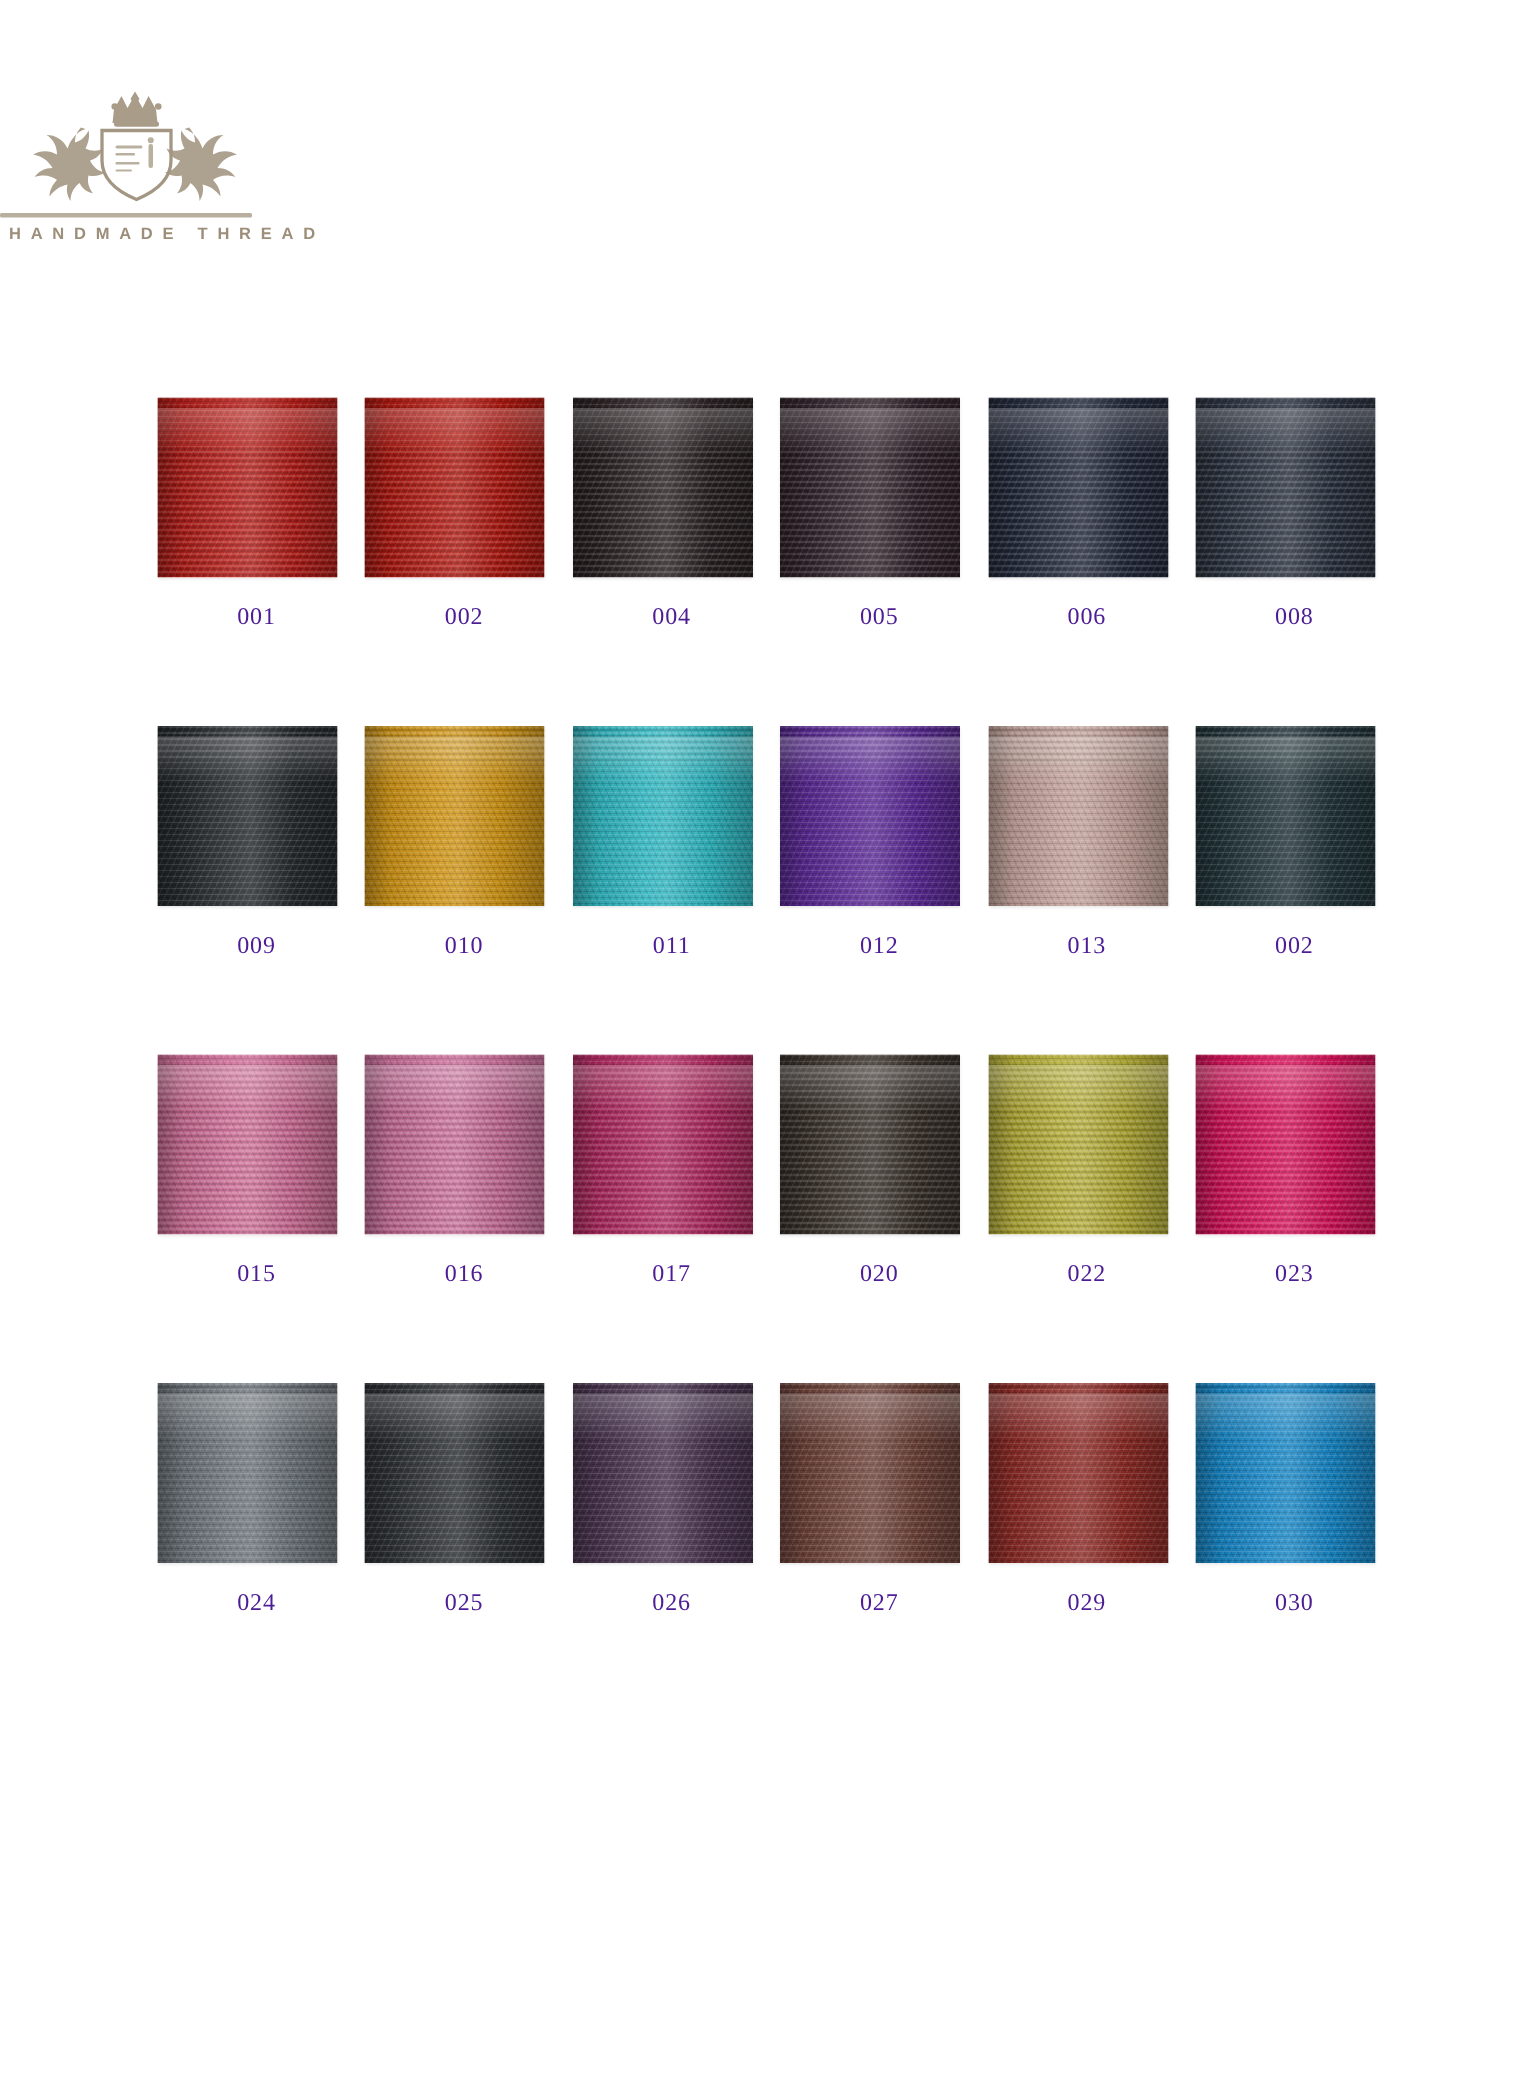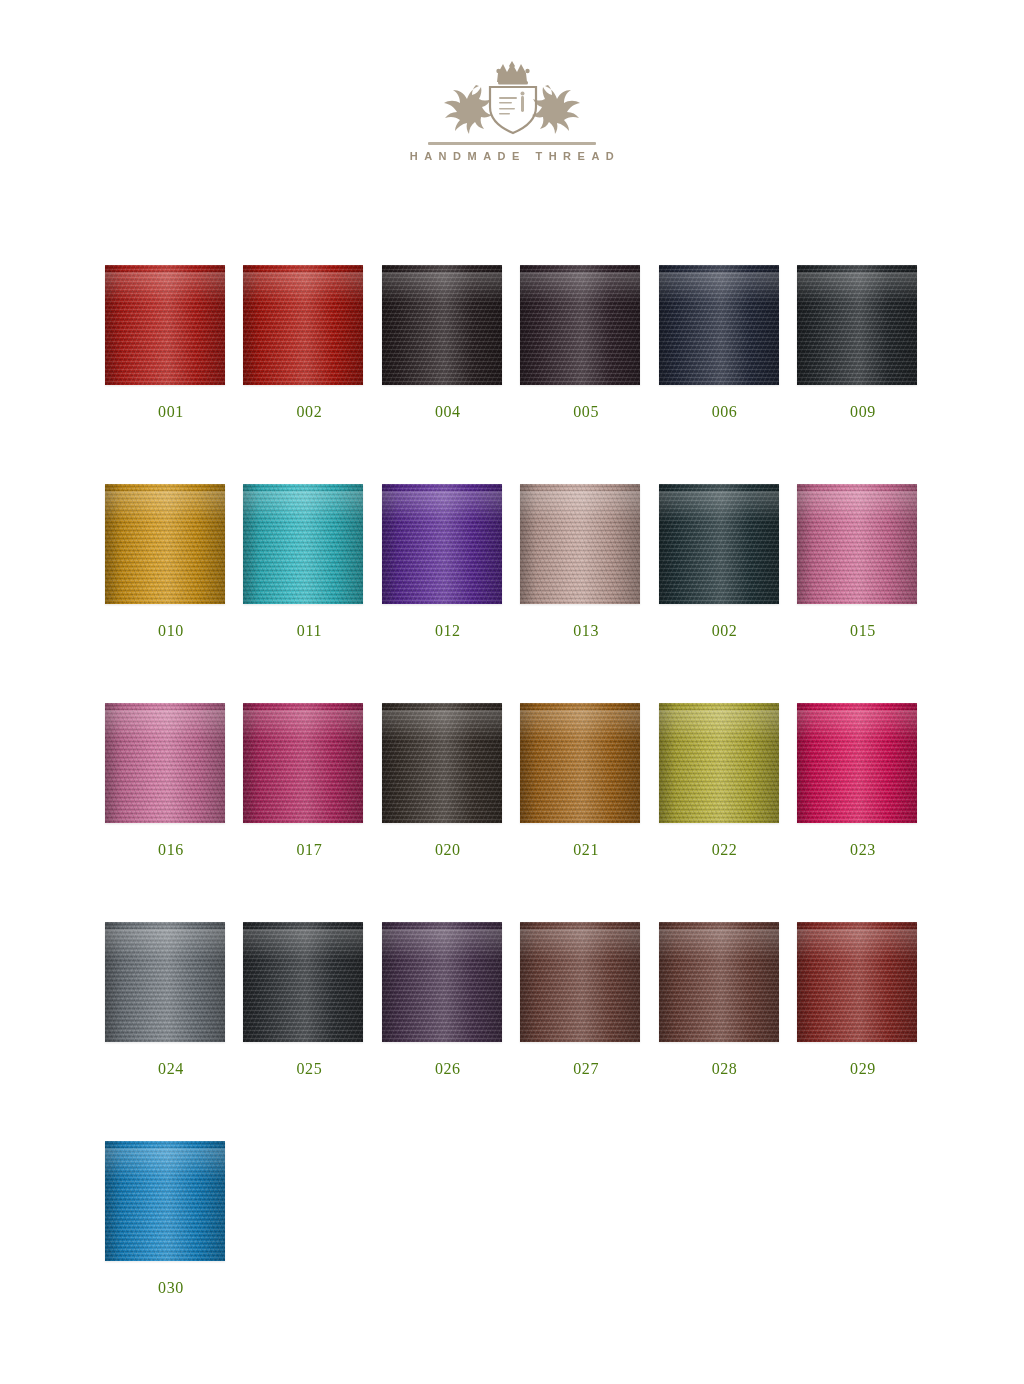--- a/index.html
+++ b/index.html
@@ -8,21 +8,21 @@
     width:1024px;height:1384px;
     background:#ffffff;
     font-family:"Liberation Sans", sans-serif;
     overflow:hidden;
     position:relative;
   }
 
   
   #brand-header{
     position:absolute;left:0;top:56px;width:1024px;
-    display:flex;flex-direction:column;align-items:center;
+    display:flex;flex-direction:column;align-items:flex-start;
   }
   #emblem{
     position:relative;width:180px;height:84px;
   }
   #emblem svg{display:block;width:180px;height:84px;}
   #brand-rule{
     width:168px;height:3px;background:#a2947f;opacity:.75;margin-top:2px;
     border-radius:1px;
   }
   #brand-name{
@@ -93,21 +93,21 @@
     opacity:.8;
   }
   .spool .sheen{
     position:absolute;left:0;right:0;top:6%;height:26%;
     background:linear-gradient(to bottom, rgba(255,255,255,.22), rgba(255,255,255,0));
   }
   .swatch-label{
     margin-top:18px;
     font-size:16px;
     letter-spacing:.6px;
-    color:#4d7c0f;
+    color:#4c1d95;
     font-family:"Liberation Serif", serif;
     margin-left:12px;
   }
 </style>
 </head>
 <body>
 
 <div id="brand-header">
   <div id="emblem">
     <svg viewBox="0 0 180 84" xmlns="http://www.w3.org/2000/svg">
@@ -200,20 +200,30 @@
         <div class="body" style="background: rgb(36, 42, 60);"></div>
         <div class="windings"></div>
         <div class="fibre"></div>
         <div class="shade"></div>
         <div class="sheen"></div>
       </div>
       <div class="swatch-label">006</div>
     </div>
     <div class="swatch-cell">
       <div class="spool">
+        <div class="body" style="background: rgb(43, 50, 64);"></div>
+        <div class="windings"></div>
+        <div class="fibre"></div>
+        <div class="shade"></div>
+        <div class="sheen"></div>
+      </div>
+      <div class="swatch-label">008</div>
+    </div>
+    <div class="swatch-cell">
+      <div class="spool">
         <div class="body" style="background: rgb(38, 43, 47);"></div>
         <div class="windings"></div>
         <div class="fibre"></div>
         <div class="shade"></div>
         <div class="sheen"></div>
       </div>
       <div class="swatch-label">009</div>
     </div>
     <div class="swatch-cell">
       <div class="spool">
@@ -300,30 +310,20 @@
         <div class="body" style="background: rgb(58, 50, 44);"></div>
         <div class="windings"></div>
         <div class="fibre"></div>
         <div class="shade"></div>
         <div class="sheen"></div>
       </div>
       <div class="swatch-label">020</div>
     </div>
     <div class="swatch-cell">
       <div class="spool">
-        <div class="body" style="background: rgb(162, 101, 26);"></div>
-        <div class="windings"></div>
-        <div class="fibre"></div>
-        <div class="shade"></div>
-        <div class="sheen"></div>
-      </div>
-      <div class="swatch-label">021</div>
-    </div>
-    <div class="swatch-cell">
-      <div class="spool">
         <div class="body" style="background: rgb(179, 172, 53);"></div>
         <div class="windings"></div>
         <div class="fibre"></div>
         <div class="shade"></div>
         <div class="sheen"></div>
       </div>
       <div class="swatch-label">022</div>
     </div>
     <div class="swatch-cell">
       <div class="spool">
@@ -370,30 +370,20 @@
         <div class="body" style="background: rgb(110, 67, 58);"></div>
         <div class="windings"></div>
         <div class="fibre"></div>
         <div class="shade"></div>
         <div class="sheen"></div>
       </div>
       <div class="swatch-label">027</div>
     </div>
     <div class="swatch-cell">
       <div class="spool">
-        <div class="body" style="background: rgb(109, 65, 56);"></div>
-        <div class="windings"></div>
-        <div class="fibre"></div>
-        <div class="shade"></div>
-        <div class="sheen"></div>
-      </div>
-      <div class="swatch-label">028</div>
-    </div>
-    <div class="swatch-cell">
-      <div class="spool">
         <div class="body" style="background: rgb(141, 43, 38);"></div>
         <div class="windings"></div>
         <div class="fibre"></div>
         <div class="shade"></div>
         <div class="sheen"></div>
       </div>
       <div class="swatch-label">029</div>
     </div>
     <div class="swatch-cell">
       <div class="spool">

